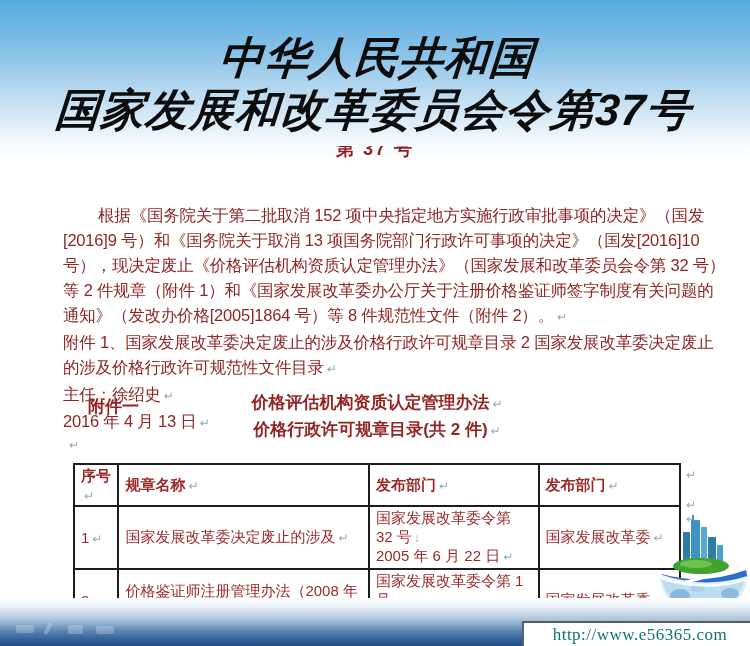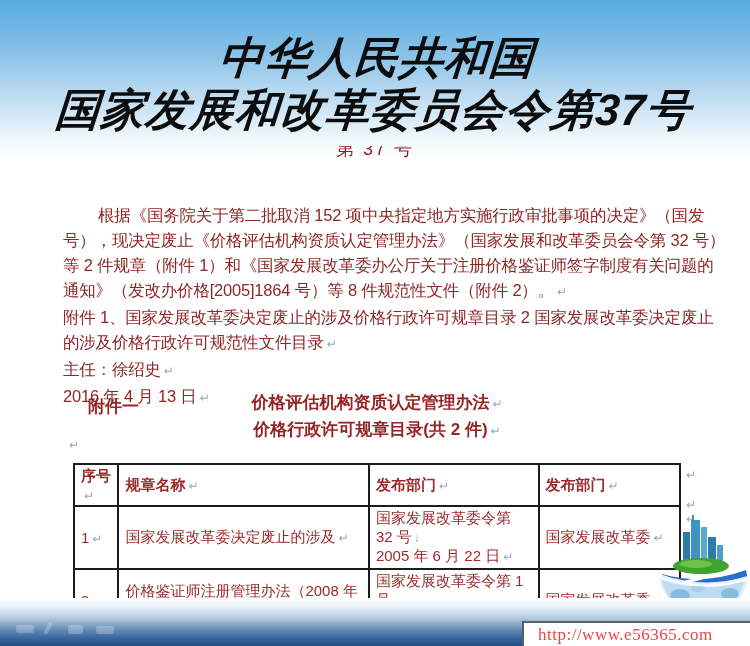--- a/index.html
+++ b/index.html
@@ -18,21 +18,21 @@
     color:#0d0d0d;font-weight:bold;font-style:italic;
     font-size:44px;line-height:52px;letter-spacing:1px;
     transform:skewX(-4deg);
   }
   
   .order-clip{
     position:absolute;left:300px;top:146px;width:150px;height:13px;
     overflow:hidden;text-align:center;
   }
   .order-clip .inner{
-    margin-top:-9px;color:#8e1f1f;font-weight:normal;font-size:18px;letter-spacing:2px;
+    margin-top:-9px;color:#8e1f1f;font-weight:bold;font-size:18px;letter-spacing:2px;
   }
   
   .doc-body{
     position:absolute;left:63px;top:159px;width:628px;
     color:#8e2626;font-size:16.5px;line-height:25px;letter-spacing:-0.2px;margin-top:44px;
   }
   .doc-line{white-space:nowrap;}
   .indent{padding-left:35px;}
   .center-line{white-space:nowrap;}
   .pm{color:#93a7c0;font-size:12px;margin-left:3px;font-style:normal;font-weight:normal;}
@@ -71,42 +71,43 @@
     background:linear-gradient(180deg,#ffffff 0%,#e9f1f8 18%,#b3cbe1 42%,#5e87b2 68%,#33619a 86%,#1f4c81 100%);
   }
   .ghost{position:absolute;background:rgba(255,255,255,0.24);border-radius:2px;}
   
   .url-box{
     position:absolute;left:522px;top:621px;width:228px;height:25px;
     background:#ffffff;border-top:2px solid #5f5f5f;border-left:2px solid #5f5f5f;
     box-sizing:border-box;
   }
   .url-text{
-    display:block;padding:2px 8px 0 14px;color:#ef4444;
-    font-family:"Liberation Serif",serif;font-size:17px;letter-spacing:0.5px;
+    display:block;padding:2px 8px 0 14px;color:#0f766e;
+    font-family:"Liberation Serif",serif;font-size:17px;letter-spacing:0.5px;text-align:center;
   }
 </style>
 </head>
 <body>
 
 <div class="stage">
 
   <div class="sky"></div>
 
   <div class="title-block">
     <div>中华人民共和国</div>
     <div>国家发展和改革委员会令第37号</div>
   </div>
 
   <div class="order-clip">
     <div class="inner">第 37 号</div>
   </div>
 
   <div class="doc-body">
     <div class="doc-line indent">根据《国务院关于第二批取消 152 项中央指定地方实施行政审批事项的决定》（国发</div>
+    <div class="doc-line">[2016]9 号）和《国务院关于取消 13 项国务院部门行政许可事项的决定》（国发[2016]10</div>
     <div class="doc-line">号），现决定废止《价格评估机构资质认定管理办法》（国家发展和改革委员会令第 32 号）</div>
     <div class="doc-line">等 2 件规章（附件 1）和《国家发展改革委办公厅关于注册价格鉴证师签字制度有关问题的</div>
     <div class="doc-line"><span>通知》（发改办价格[2005]1864 号）等 8 件规范性文件（附件 2）。</span><span class="pm">↵</span></div>
     <div class="doc-line">附件 1、国家发展改革委决定废止的涉及价格行政许可规章目录 2 国家发展改革委决定废止</div>
     <div class="doc-line"><span>的涉及价格行政许可规范性文件目录</span><span class="pm">↵</span></div>
     <div class="center-line"><span>主任：徐绍史</span><span class="pm">↵</span></div>
     <div class="center-line"><span>2016 年 4 月 13 日</span><span class="pm">↵</span></div>
   </div>
 
   <div class="attach-row">

